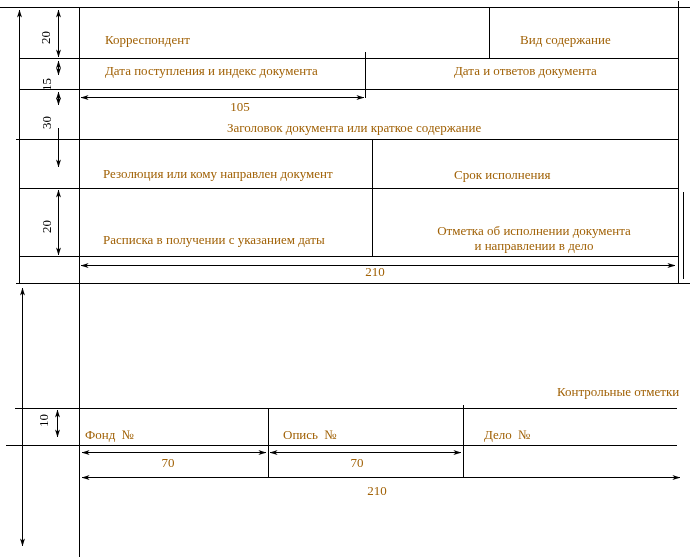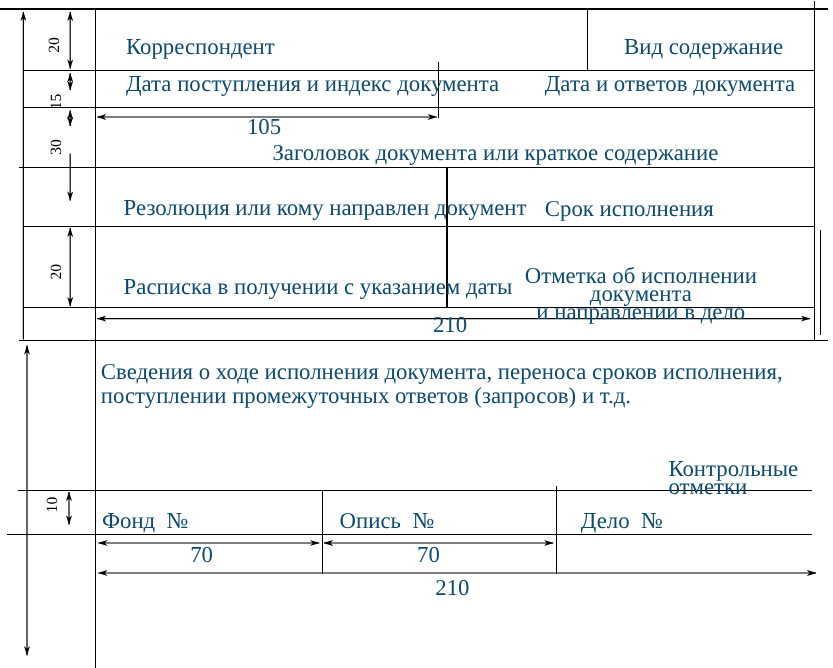--- a/index.html
+++ b/index.html
@@ -2,35 +2,35 @@
 <html><head>
 <meta charset="utf-8">
 <style>
   html,body { margin:0; padding:0; background:#fff; }
   .stage {
     position:relative; width:694px; height:557px; background:#ffffff;
     font-family:"Liberation Serif", serif; color:#000; overflow:hidden;
   }
   .stage svg { position:absolute; left:0; top:0; }
   .lbl {
-    position:absolute; font-size:19px; line-height:15px;
-    white-space:pre-line; color:#0c4a6e;
+    position:absolute; font-size:13px; line-height:15px;
+    white-space:pre-line; color:#a16207;
   }
   .ctr { text-align:center; }
   .rot {
     position:absolute; width:30px; height:15px; line-height:15px;
     font-size:13px; text-align:center; transform:rotate(-90deg);
     white-space:nowrap; color:#000;
   }
   
   #l-corr      { left:105px; top:32px; }
   #l-vid       { left:520px; top:32px; }
   #l-datapost  { left:105px; top:63px; }
   #l-dataind   { left:454px; top:63px; }
-  #l-105       { left:190px; top:99px;  width:60px;font-family:Liberation Serif, serif; }
+  #l-105       { left:210px; top:99px;  width:60px;font-family:Liberation Serif, serif; }
   #l-zagolovok { left:227px; top:120px; }
   #l-rezol     { left:103px; top:166px; }
   #l-srok      { left:454px; top:167px; }
   #l-raspiska  { left:103px; top:232px; }
   #l-otmetka   { left:418px; top:223px; width:232px; }
   #l-210top    { left:345px; top:264px; width:60px; }
   #l-sved      { left:84px;  top:301px; line-height:20px; }
   #l-kontrol   { left:517px; top:384px;margin-left:40px; }
   #l-fond      { left:85px;  top:427px; }
   #l-opis      { left:283px; top:427px; }
@@ -97,22 +97,20 @@
   <div class="lbl" id="l-vid">Вид содержание</div>
   <div class="lbl" id="l-datapost">Дата поступления и индекс документа</div>
   <div class="lbl" id="l-dataind">Дата и ответов документа</div>
   <div class="lbl" id="l-rezol">Резолюция или кому направлен документ</div>
   <div class="lbl" id="l-zagolovok">Заголовок документа или краткое содержание</div>
   <div class="lbl" id="l-srok">Срок исполнения</div>
   <div class="lbl" id="l-raspiska">Расписка в получении с указанием даты</div>
   <div class="lbl ctr" id="l-otmetka">Отметка об исполнении документа
 и направлении в дело</div>
 
-  <div class="lbl" id="l-sved">Сведения о ходе исполнения документа, переноса сроков исполнения,
-поступлении промежуточных ответов (запросов) и т.д.</div>
   <div class="lbl" id="l-kontrol">Контрольные отметки</div>
   <div class="lbl" id="l-fond">Фонд &nbsp;№</div>
   <div class="lbl" id="l-opis">Опись &nbsp;№</div>
   <div class="lbl" id="l-delo">Дело &nbsp;№</div>
 
   <div class="rot" id="d-20top">20</div>
   <div class="rot" id="d-15">15</div>
   <div class="rot" id="d-30">30</div>
   <div class="rot" id="d-20bot">20</div>
   <div class="rot" id="d-10">10</div>

